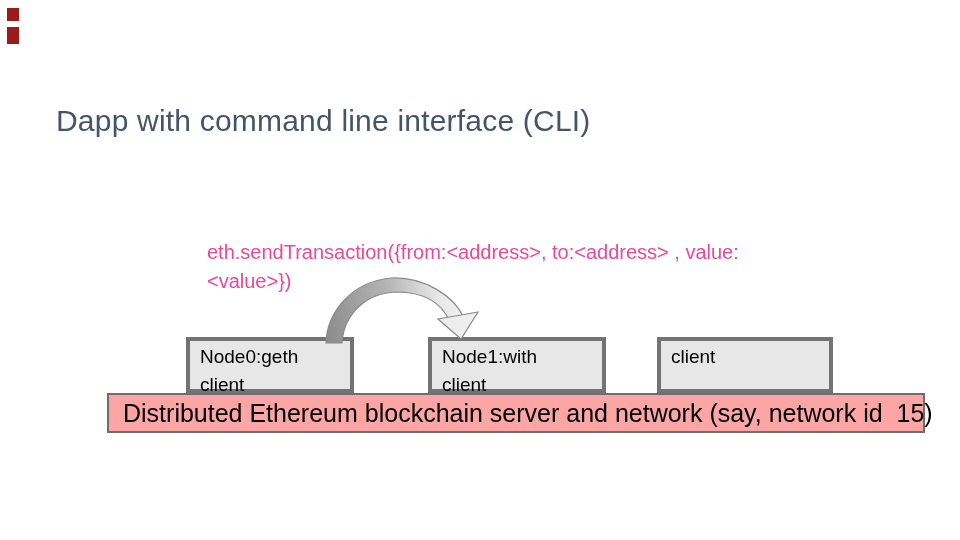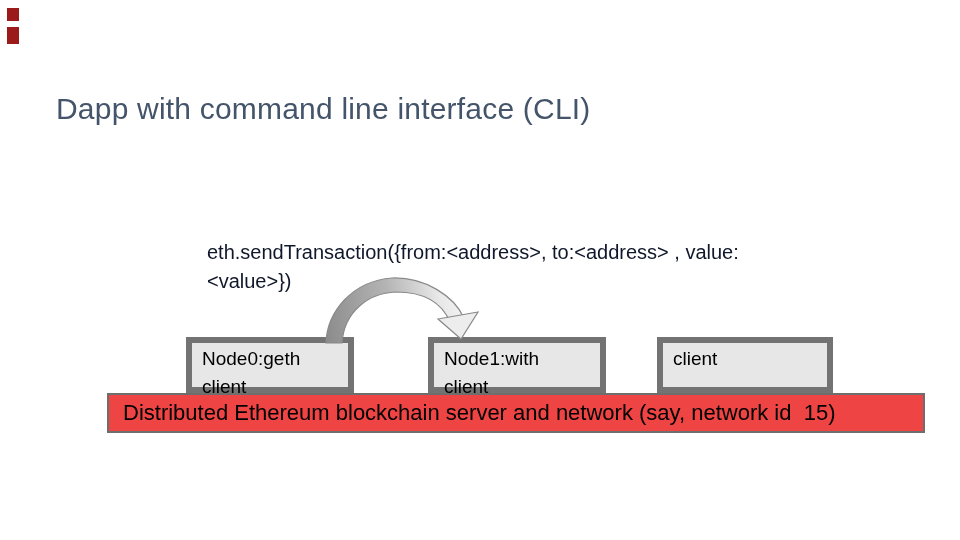--- a/index.html
+++ b/index.html
@@ -18,68 +18,68 @@
   .accent-mark {
     position: absolute;
     left: 7px;
     width: 12px;
   }
   .accent-mark.m1 { top: 8px;  height: 13px; }
   .accent-mark.m2 { top: 27px; height: 17px; }
   .slide-title {
     position: absolute;
     left: 56px;
-    top: 92px;
+    top: 104px;
     font-size: 30px;
     letter-spacing: 0.2px;
     white-space: nowrap;
   }
   .code-block {
     position: absolute;
     left: 207px;
     top: 238px;
     font-size: 20px;
     line-height: 29px;
-    color: #0f172a;
+    color: #ec4899;
   }
   .code-line { white-space: pre; }
   .arrow-layer {
     position: absolute;
     left: 0; top: 0;
     width: 960px; height: 540px;
     pointer-events: none;
   }
   .node-box {
     position: absolute;
     top: 337px;
     height: 56px;
     background: #e7e7e7;
-    border: 6px solid #737373;
+    border: 4px solid #737373;
     box-sizing: border-box;
     color: #000000;
     font-size: 19px;
     line-height: 28px;
     padding: 2px 0 0 10px;
   }
   .node-box.n0 { left: 186px; width: 168px; }
   .node-box.n1 { left: 428px; width: 178px; }
   .node-box.n2 { left: 657px; width: 176px; }
   .network-bar {
     position: absolute;
     left: 107px;
     top: 393px;
     width: 818px;
     height: 40px;
-    background: #ef4444;
+    background: #fca5a5;
     border: 2px solid #6e6e6e;
     box-sizing: border-box;
     display: flex;
     align-items: center;
     padding-left: 14px;
-    font-size: 22px;
+    font-size: 25px;
     color: #000000;
     white-space: pre;
   }
 </style>
 </head>
 <body>
 
 <div class="slide">
 
   <div class="accent-mark m1" style="background: rgb(155, 27, 27);"></div>

